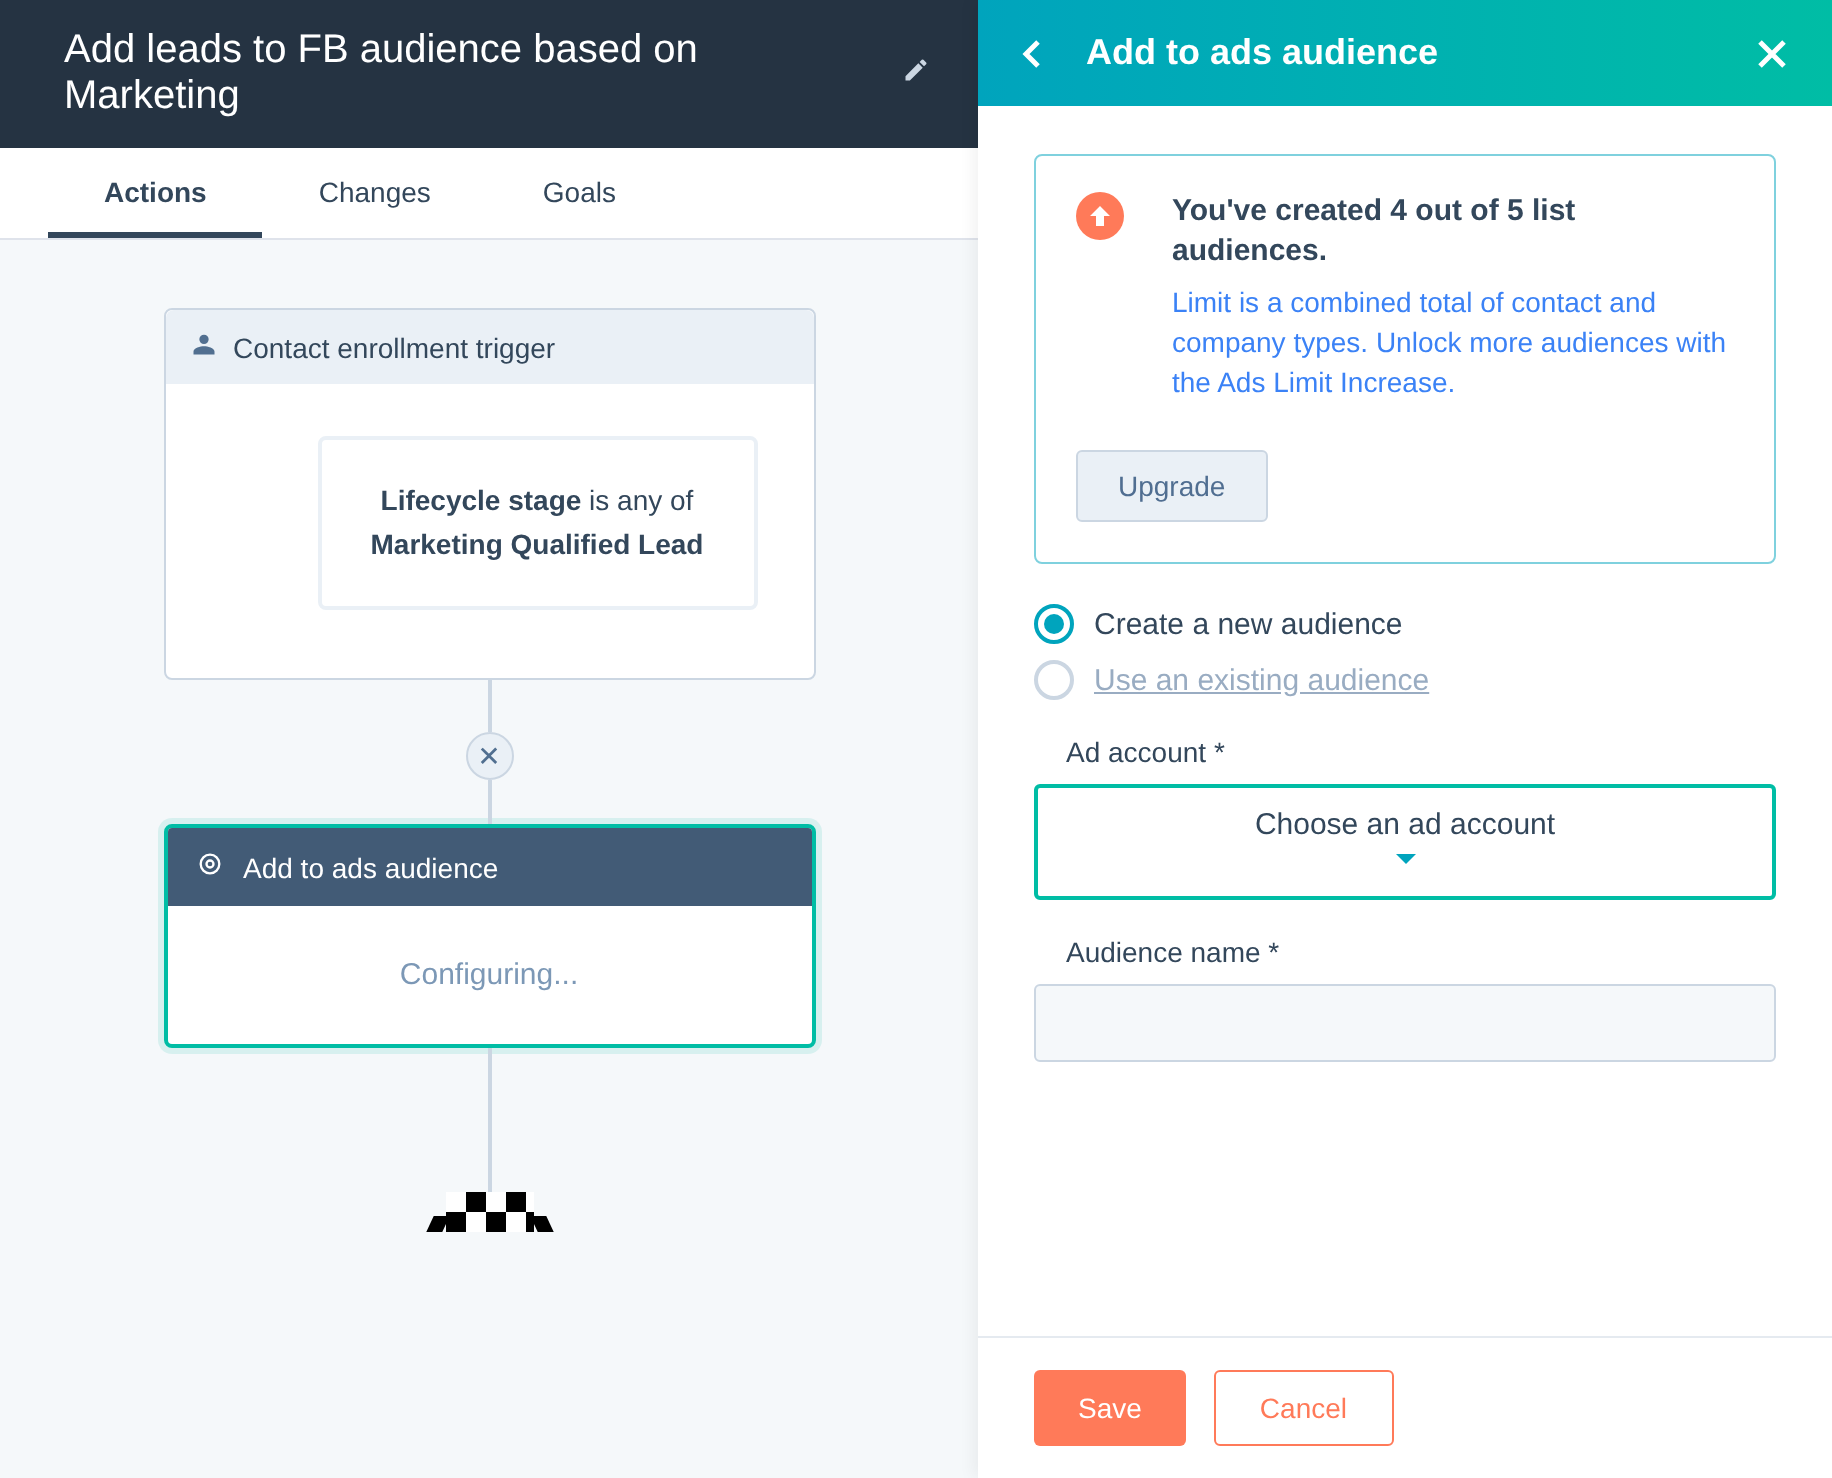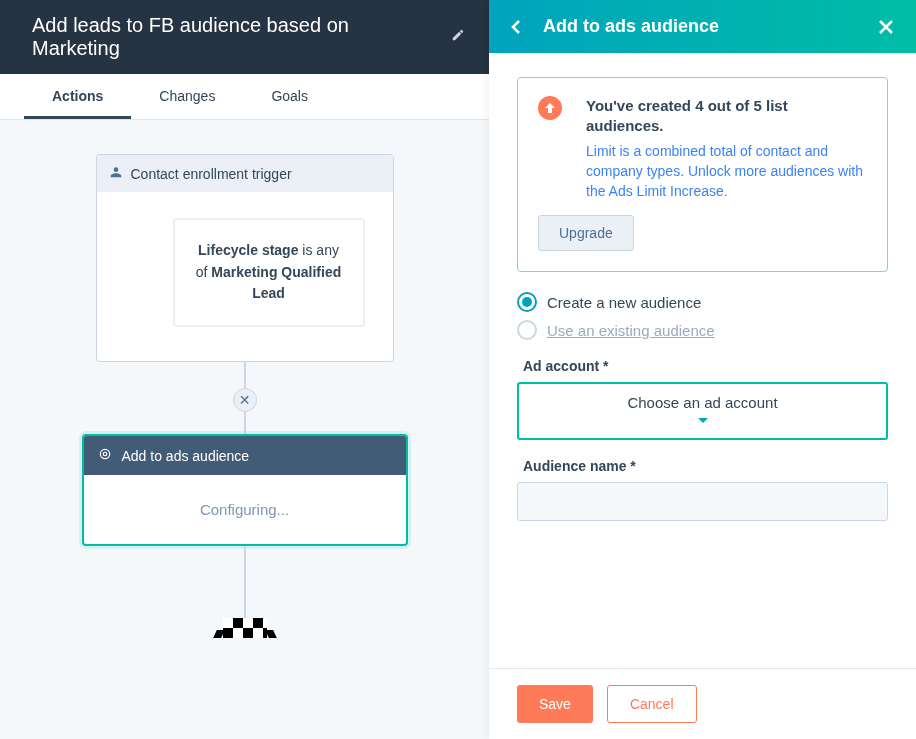--- a/index.html
+++ b/index.html
@@ -10,21 +10,21 @@
   .left-header { background: #253342; color: #fff; padding: 14px 24px 14px 32px; display: flex; align-items: center; gap: 16px; }
   .left-header-title { font-size: 20px; font-weight: 500; }
   .edit-icon { color: #cbd6e2; cursor: pointer; }
 
   .tabs { display: flex; background: #fff; padding: 0 24px; border-bottom: 1px solid #dfe3eb; gap: 0; }
   .tab { padding: 14px 28px 12px; font-size: 14px; color: #33475b; cursor: pointer; border-bottom: 3px solid transparent; }
   .tab.active { font-weight: 600; border-bottom-color: #33475b; }
 
   .canvas { flex: 1; padding: 34px 60px 0; display: flex; flex-direction: column; align-items: center; position: relative; }
 
-  .trigger-card { width: 298px; border: 1px solid #cbd6e2; border-radius: 4px; background: #fff; }
+  .trigger-card { width: 326px; border: 1px solid #cbd6e2; border-radius: 4px; background: #fff; }
   .trigger-head { background: #eaf0f6; padding: 10px 12px; display: flex; align-items: center; gap: 8px; font-size: 14px; color: #33475b; border-radius: 4px 4px 0 0; }
   .trigger-body { padding: 26px 28px 34px; margin-left: 48px; }
   .trigger-inner { border: 2px solid #eaf0f6; border-radius: 4px; padding: 20px 16px; text-align: center; font-size: 14px; color: #33475b; line-height: 1.55; }
   .b { font-weight: 700; }
 
   .connector { width: 2px; background: #cbd6e2; position: relative; }
   .conn-top { height: 26px; }
   .close-circle { width: 24px; height: 24px; border-radius: 50%; background: #eaf0f6; border: 1px solid #cbd6e2; display: flex; align-items: center; justify-content: center; color: #516f90; font-size: 14px; cursor: pointer; }
   .conn-mid { height: 22px; }
 
@@ -43,30 +43,30 @@
   .panel-head { background: linear-gradient(90deg, #00a4bd, #00bda5); color: #fff; padding: 16px 22px; display: flex; align-items: center; gap: 22px; }
   .panel-title { font-size: 18px; font-weight: 600; flex: 1; }
   .back-btn, .close-btn { cursor: pointer; display: flex; align-items: center; }
 
   .panel-body { flex: 1; padding: 24px 28px; overflow: auto; color: #33475b; }
   .notice { border: 1px solid #7fd1de; border-radius: 4px; padding: 18px 20px 20px; margin-bottom: 20px; }
   .notice-top { display: flex; gap: 24px; }
   .up-icon { width: 24px; height: 24px; border-radius: 50%; background: #ff7a59; display: flex; align-items: center; justify-content: center; flex-shrink: 0; color: #fff; font-size: 14px; }
   .notice h4 { font-size: 15px; font-weight: 700; line-height: 1.35; margin-bottom: 4px; }
   .notice p { font-size: 14px; line-height: 1.45; color: #3b82f6; }
-  .upgrade-btn { margin-top: 14px; background: #eaf0f6; border: 1px solid #cbd6e2; border-radius: 3px; padding: 9px 20px; font-size: 14px; color: #506e91; cursor: pointer; }
+  .upgrade-btn { margin-top: 24px; background: #eaf0f6; border: 1px solid #cbd6e2; border-radius: 3px; padding: 9px 20px; font-size: 14px; color: #506e91; cursor: pointer; }
 
   .radio-row { display: flex; align-items: center; gap: 10px; margin: 8px 0; }
   .radio { width: 20px; height: 20px; border-radius: 50%; border: 2px solid #cbd6e2; display: flex; align-items: center; justify-content: center; }
   .radio.selected { border-color: #00a4bd; }
   .radio.selected::after { content: ""; width: 10px; height: 10px; border-radius: 50%; background: #00a4bd; }
   .radio-label { font-size: 15px; color: #33475b; }
   .radio-label.disabled { color: #99acc2; text-decoration: underline; }
 
-  .field-label { font-size: 14px; color: #33475b; margin: 18px 6px 8px; font-weight: 700; }
+  .field-label { font-size: 14px; color: #33475b; margin: 18px 16px 8px; font-weight: 400; }
   .select { width: 100%; border: 2px solid #00bda5; border-radius: 3px; padding: 10px 14px; font-size: 15px; color: #33475b; display: flex; justify-content: space-between; align-items: center; cursor: pointer; background: #fff; flex-direction: column; }
   .caret { color: #00a4bd; }
   .text-input { width: 100%; border: 1px solid #cbd6e2; border-radius: 3px; padding: 10px 14px; font-size: 15px; background: #f5f8fa; color: #33475b; }
 
   .panel-footer { border-top: 1px solid #e5eaf0; padding: 16px 28px; display: flex; gap: 14px; }
   .btn-save { background: #ff7a59; color: #fff; border: none; border-radius: 3px; padding: 10px 22px; font-size: 14px; font-weight: 500; cursor: pointer; }
   .btn-cancel { background: #fff; color: #ff7a59; border: 1px solid #ff7a59; border-radius: 3px; padding: 10px 22px; font-size: 14px; font-weight: 500; cursor: pointer; }
 
   svg.icon { width: 14px; height: 14px; }
 </style>

